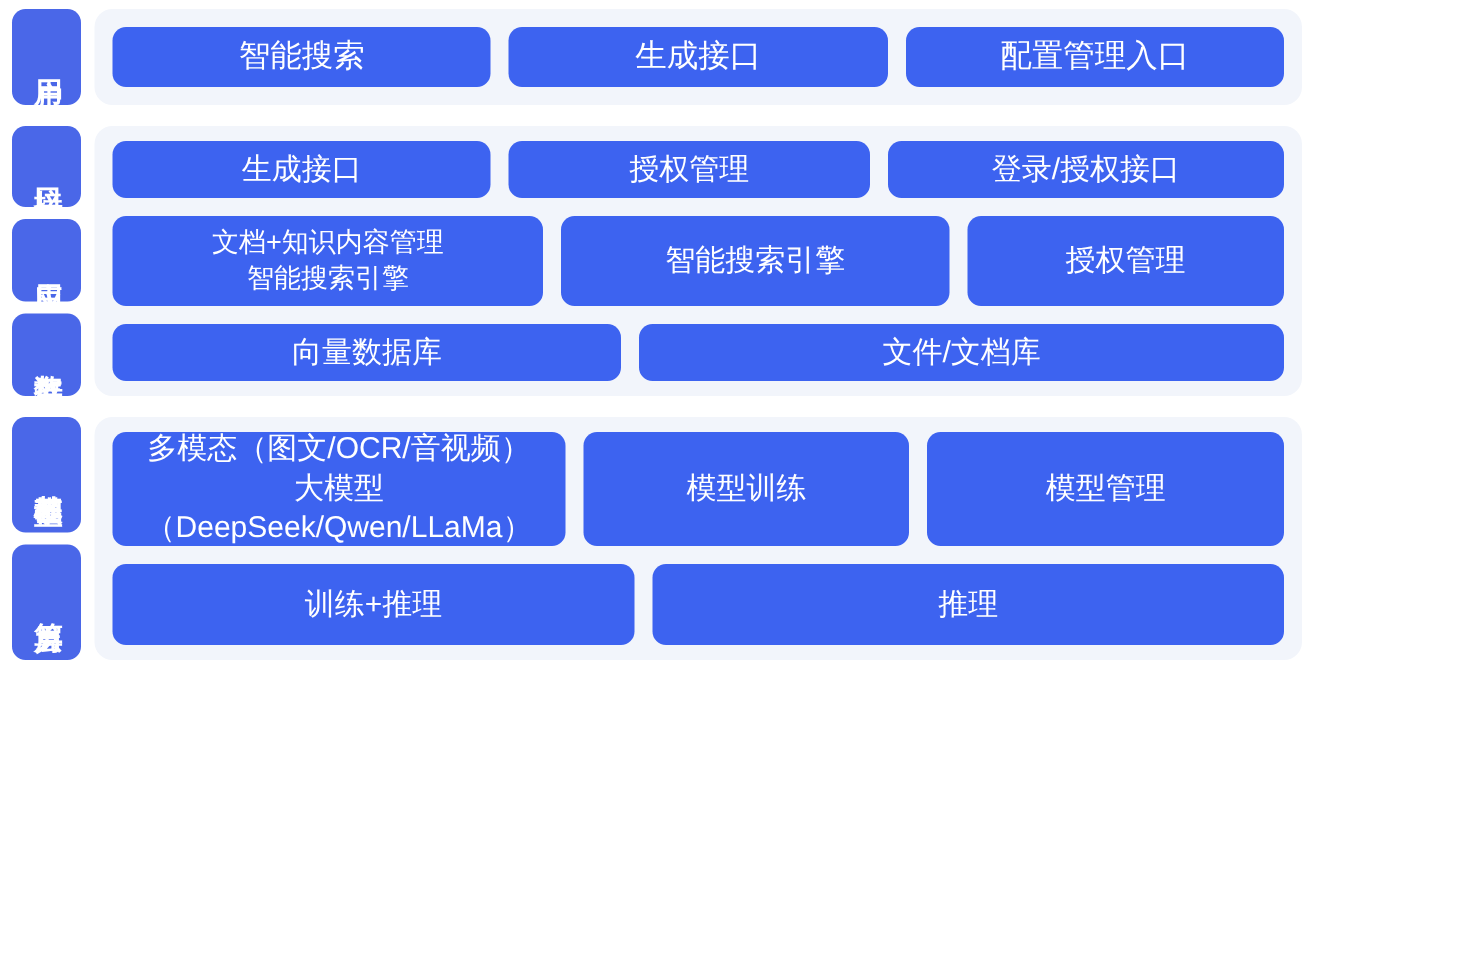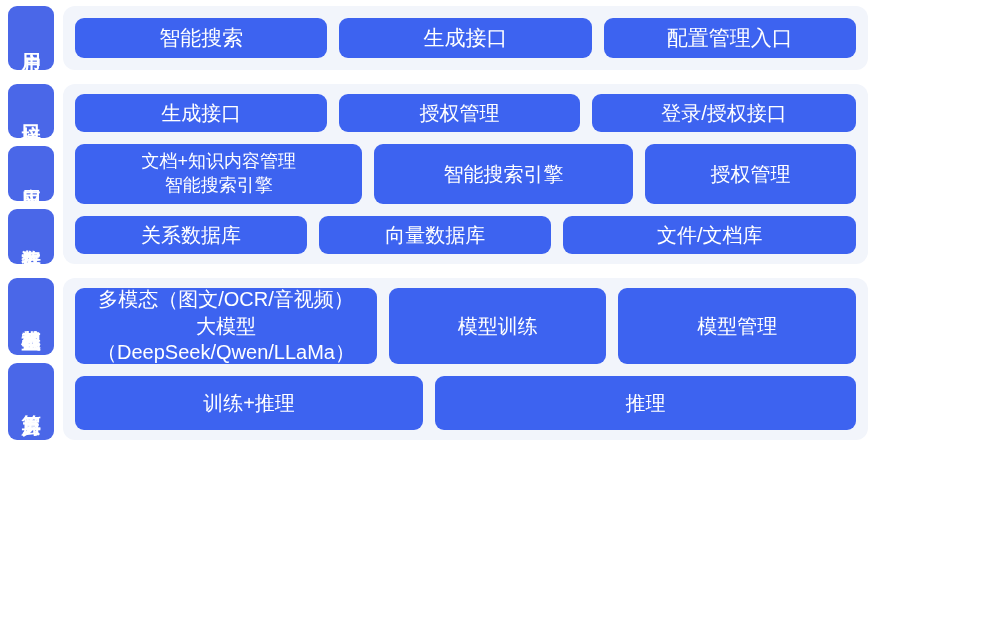--- a/index.html
+++ b/index.html
@@ -136,21 +136,20 @@
       </div>
 
       <div class="row row2">
         <div class="box small" style="flex:1.32">文档+知识内容管理
 智能搜索引擎</div>
         <div class="box" style="flex:1.18">智能搜索引擎</div>
         <div class="box" style="flex:0.95">授权管理</div>
       </div>
 
       <div class="row row3">
-        <div class="box" style="flex:1">关系数据库</div>
         <div class="box" style="flex:1">向量数据库</div>
         <div class="box" style="flex:1.28">文件/文档库</div>
       </div>
 
     </div>
   </div>
 
   <div class="band band-base">
     <div class="labels-col">
       <div class="vlabel">基础模型</div>

